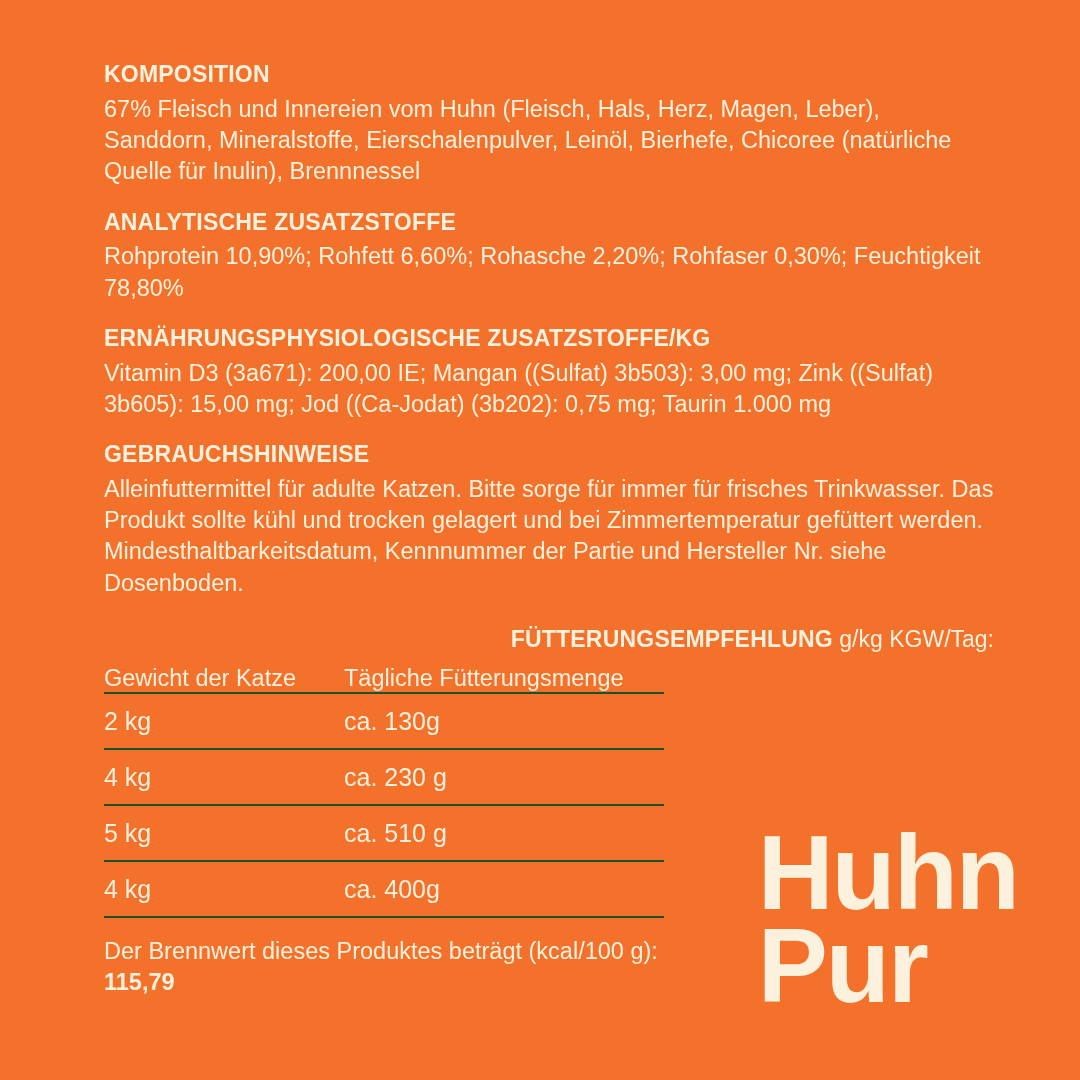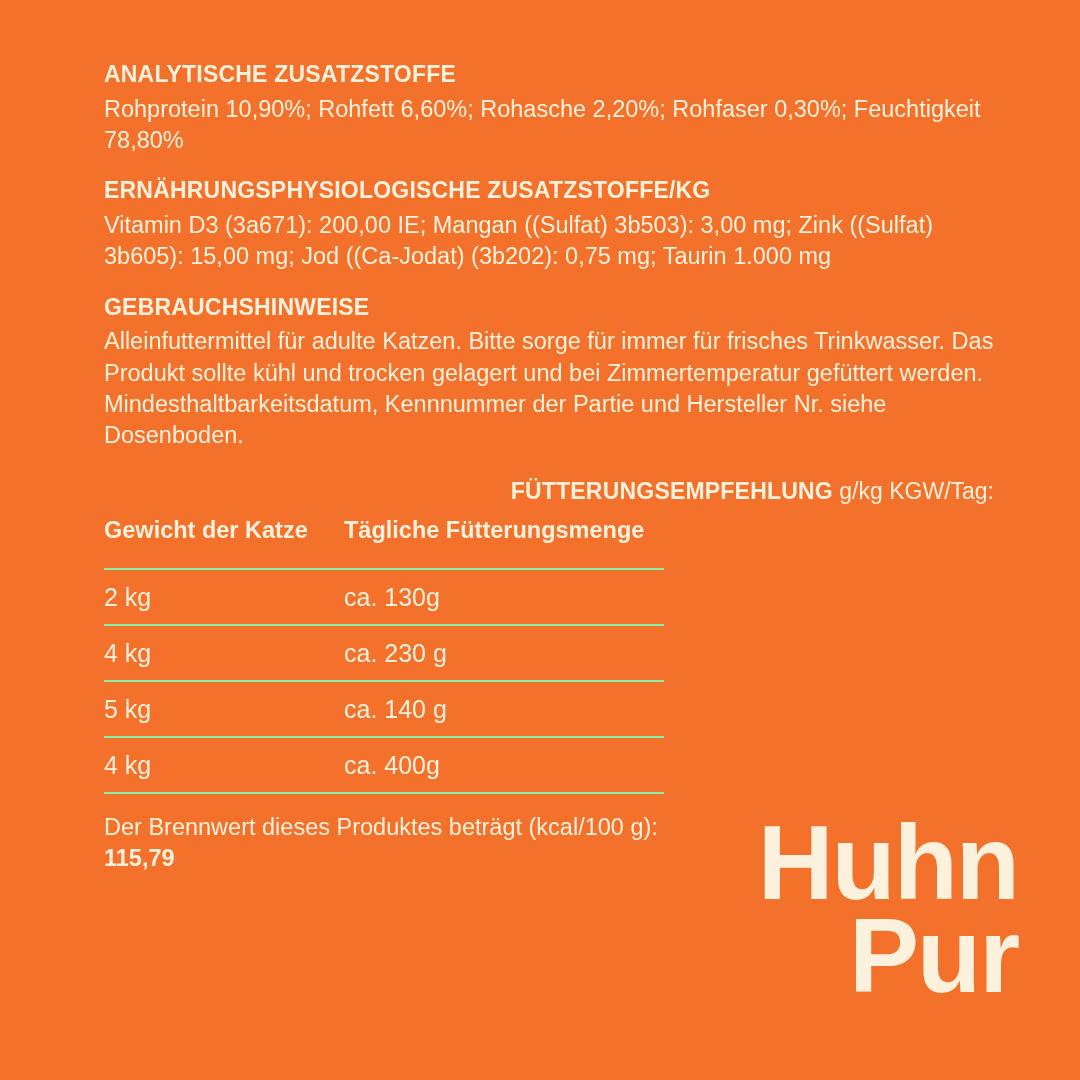--- a/index.html
+++ b/index.html
@@ -62,62 +62,66 @@
     font-weight: 400;
     font-size: 23px;
   }
   table.feeding {
     border-collapse: collapse;
     width: 560px;
     table-layout: fixed;
   }
   table.feeding th {
     text-align: left;
-    font-weight: 700;
+    font-weight: 400;
     font-size: 23.5px;
-    padding: 0 0 24px 0;
+    padding: 0 0 0 0;
     line-height: 1.2;
   }
   table.feeding th.c1, table.feeding td.c1 { width: 240px; }
   table.feeding td {
     font-size: 25px;
     padding: 12px 0 12px 0;
     line-height: 1.2;
-    border-top: 2px solid #86efac;
+    border-top: 2px solid #14532d;
     font-weight: 400;
   }
   table.feeding tr.head th {
     border: none;
   }
   .kcal {
     margin-top: 18px;
     font-size: 23.5px;
     line-height: 1.33;
     max-width: 560px;
   }
   .kcal b { font-weight: bold; }
   .brand {
     position: absolute;
     right: 62px;
-    bottom: 78px;
-    text-align: right;
+    bottom: 68px;
+    text-align: left;
     font-weight: bold;
     font-size: 105px;
     line-height: 0.88;
     letter-spacing: -2px;
     color: #FBF1DC;
   }
   .brand .l2 { display: block; }
 </style>
 </head>
 <body>
 
 <div class="page">
   <div class="content">
 
+    <div class="block">
+      <div class="sec-title">KOMPOSITION</div>
+      <div class="sec-body">67% Fleisch und Innereien vom Huhn (Fleisch, Hals, Herz, Magen, Leber), Sanddorn, Mineralstoffe, Eierschalenpulver, Leinöl, Bierhefe, Chicoree (natürliche Quelle für Inulin), Brennnessel</div>
+    </div>
 
     <div class="block">
       <div class="sec-title">ANALYTISCHE ZUSATZSTOFFE</div>
       <div class="sec-body">Rohprotein 10,90%; Rohfett 6,60%; Rohasche 2,20%; Rohfaser 0,30%; Feuchtigkeit 78,80%</div>
     </div>
 
     <div class="block">
       <div class="sec-title">ERNÄHRUNGSPHYSIOLOGISCHE ZUSATZSTOFFE/KG</div>
       <div class="sec-body">Vitamin D3 (3a671): 200,00 IE; Mangan ((Sulfat) 3b503): 3,00 mg; Zink ((Sulfat) 3b605): 15,00 mg; Jod ((Ca-Jodat) (3b202): 0,75 mg; Taurin 1.000 mg</div>
     </div>
@@ -140,21 +144,21 @@
       <tr>
         <td class="c1">2 kg</td>
         <td>ca. 130g</td>
       </tr>
       <tr>
         <td class="c1">4 kg</td>
         <td>ca. 230 g</td>
       </tr>
       <tr>
         <td class="c1">5 kg</td>
-        <td>ca. 140 g</td>
+        <td>ca. 510 g</td>
       </tr>
       <tr>
         <td class="c1">4 kg</td>
         <td>ca. 400g</td>
       </tr>
       <tr>
         <td class="c1" style="padding:0;height:0;"></td>
         <td style="padding:0;height:0;"></td>
       </tr>
     </tbody>

